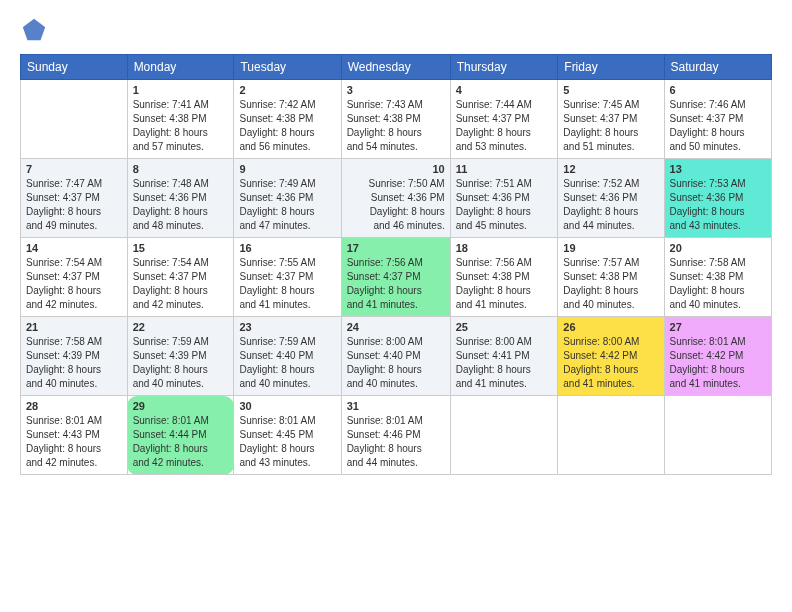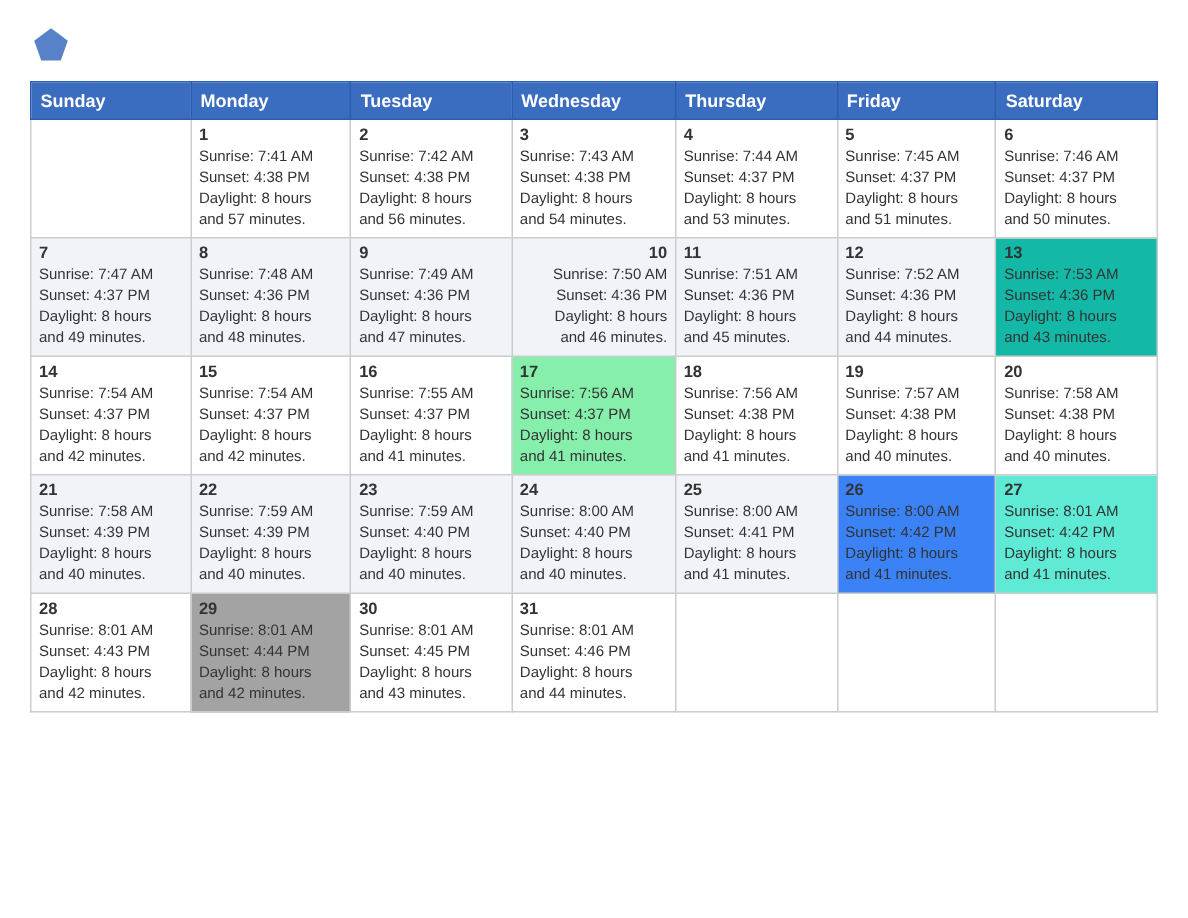--- a/index.html
+++ b/index.html
@@ -54,21 +54,21 @@
     }
     .calendar {
       width: 100%;
       border-collapse: collapse;
       border: 1px solid #ccc;
     }
     .calendar th {
       background: #3a6cbf;
       color: #fff;
       font-size: 12px;
-      font-weight: bold;
+      font-weight: normal;
       padding: 5px 6px;
       text-align: left;
       border: 1px solid #2a5caf;
     }
     .calendar td {
       vertical-align: top;
       padding: 4px 5px;
       border: 1px solid #ccc;
       width: 113px;
       height: 78px;
@@ -176,21 +176,21 @@
             <div class="day-info">Sunrise: 7:50 AM<br>Sunset: 4:36 PM<br>Daylight: 8 hours<br>and 46 minutes.</div>
           </td>
           <td style="background: rgb(240, 244, 248);">
             <span class="day-num">11</span>
             <div class="day-info">Sunrise: 7:51 AM<br>Sunset: 4:36 PM<br>Daylight: 8 hours<br>and 45 minutes.</div>
           </td>
           <td style="background: rgb(240, 244, 248);">
             <span class="day-num">12</span>
             <div class="day-info">Sunrise: 7:52 AM<br>Sunset: 4:36 PM<br>Daylight: 8 hours<br>and 44 minutes.</div>
           </td>
-          <td style="background: #14b8a6;">
+          <td style="background: #5eead4;">
             <span class="day-num">13</span>
             <div class="day-info">Sunrise: 7:53 AM<br>Sunset: 4:36 PM<br>Daylight: 8 hours<br>and 43 minutes.</div>
           </td>
         </tr>
         <tr>
           <td style="background: rgb(255, 255, 255);">
             <span class="day-num">14</span>
             <div class="day-info">Sunrise: 7:54 AM<br>Sunset: 4:37 PM<br>Daylight: 8 hours<br>and 42 minutes.</div>
           </td>
           <td style="background: rgb(255, 255, 255);">
@@ -232,35 +232,35 @@
             <div class="day-info">Sunrise: 7:59 AM<br>Sunset: 4:40 PM<br>Daylight: 8 hours<br>and 40 minutes.</div>
           </td>
           <td style="background: rgb(240, 244, 248);">
             <span class="day-num">24</span>
             <div class="day-info">Sunrise: 8:00 AM<br>Sunset: 4:40 PM<br>Daylight: 8 hours<br>and 40 minutes.</div>
           </td>
           <td style="background: rgb(240, 244, 248);">
             <span class="day-num">25</span>
             <div class="day-info">Sunrise: 8:00 AM<br>Sunset: 4:41 PM<br>Daylight: 8 hours<br>and 41 minutes.</div>
           </td>
-          <td style="background: #3b82f6;">
+          <td style="background: #fde047;">
             <span class="day-num">26</span>
             <div class="day-info">Sunrise: 8:00 AM<br>Sunset: 4:42 PM<br>Daylight: 8 hours<br>and 41 minutes.</div>
           </td>
-          <td style="background: #5eead4;">
+          <td style="background: #f0abfc;">
             <span class="day-num">27</span>
             <div class="day-info">Sunrise: 8:01 AM<br>Sunset: 4:42 PM<br>Daylight: 8 hours<br>and 41 minutes.</div>
           </td>
         </tr>
         <tr>
           <td style="background: rgb(255, 255, 255);">
             <span class="day-num">28</span>
             <div class="day-info">Sunrise: 8:01 AM<br>Sunset: 4:43 PM<br>Daylight: 8 hours<br>and 42 minutes.</div>
           </td>
-          <td style="background: #a3a3a3;">
+          <td style="background: #86efac; border-radius: 10px;">
             <span class="day-num">29</span>
             <div class="day-info">Sunrise: 8:01 AM<br>Sunset: 4:44 PM<br>Daylight: 8 hours<br>and 42 minutes.</div>
           </td>
           <td style="background: rgb(255, 255, 255);">
             <span class="day-num">30</span>
             <div class="day-info">Sunrise: 8:01 AM<br>Sunset: 4:45 PM<br>Daylight: 8 hours<br>and 43 minutes.</div>
           </td>
           <td style="background: rgb(255, 255, 255);">
             <span class="day-num">31</span>
             <div class="day-info">Sunrise: 8:01 AM<br>Sunset: 4:46 PM<br>Daylight: 8 hours<br>and 44 minutes.</div>

